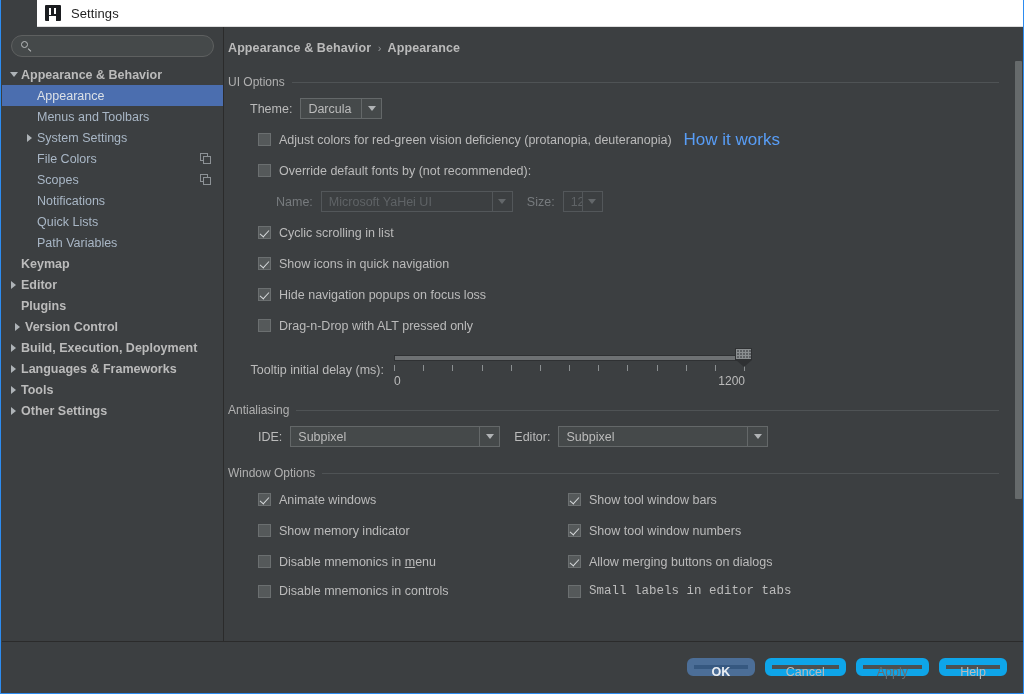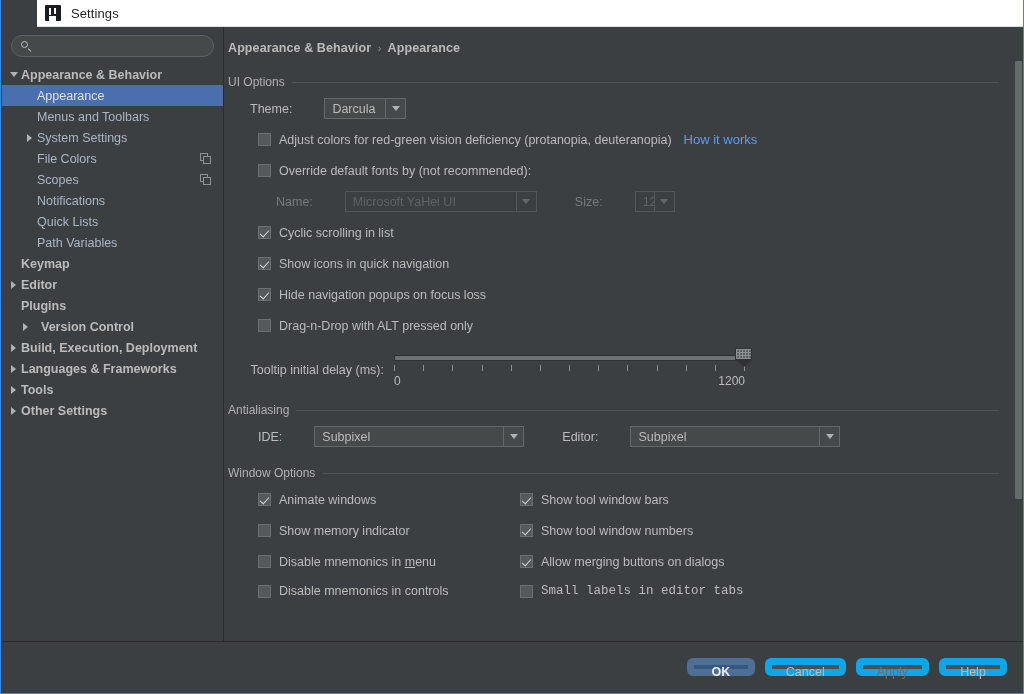--- a/index.html
+++ b/index.html
@@ -230,21 +230,20 @@
     background: #4f5355;
     margin-left: 7px;
   }
 
   .row {
     display: flex;
     align-items: center;
     height: 25px;
     font-size: 12.5px;
     color: #bbbbbb;
-    gap: 24px;
   }
   .row.tall { height: 31px; }
 
   .lbl { color: #bbbbbb; }
   .lbl.dim { color: #777b7e; }
 
   
   .combo {
     height: 21px;
     border: 1px solid #646869;
@@ -309,21 +308,21 @@
   }
   .cb-label {
     margin-left: 8px;
     font-size: 12.5px;
     color: #bbbbbb;
     white-space: nowrap;
   }
   .cb-label u { text-decoration: underline; }
   .link {
     color: #589df6;
-    font-size: 13px;
+    font-size: 17px;
     margin-left: 12px;
     cursor: pointer;
   }
 
   
   .slider-row {
     display: flex;
     align-items: flex-start;
     margin-top: 6px;
   }
@@ -392,20 +391,21 @@
     width: 351px;
     font-size: 12px;
     color: #bbbbbb;
   }
   .slider-minmax .mn { position: absolute; left: 0; }
   .slider-minmax .mx { position: absolute; right: 0; }
 
   
   .cb-grid {
     display: flex;
+    gap: 48px;
   }
   .cb-col { width: 262px; }
   .cb-col.right { width: 300px; }
 
   .clip-mask {
     position: absolute;
     left: 0; right: 0; bottom: 0;
     height: 6px;
     background: #3c3f41;
   }
@@ -542,21 +542,21 @@
           <div class="tree-item top" style="padding-left: 4px;">
             <span class="tw">
               <span class="arrow-right"></span>
             </span>
             <span class="tree-label">Editor</span>
           </div>
           <div class="tree-item top" style="padding-left: 4px;">
             <span class="tw"></span>
             <span class="tree-label">Plugins</span>
           </div>
-          <div class="tree-item top" style="padding-left: 16px; gap: 8px;">
+          <div class="tree-item top" style="padding-left: 8px;">
             <span class="tw">
               <span class="arrow-right"></span>
             </span>
             <span class="tree-label">Version Control</span>
           </div>
           <div class="tree-item top" style="padding-left: 4px;">
             <span class="tw">
               <span class="arrow-right"></span>
             </span>
             <span class="tree-label">Build, Execution, Deployment</span>

